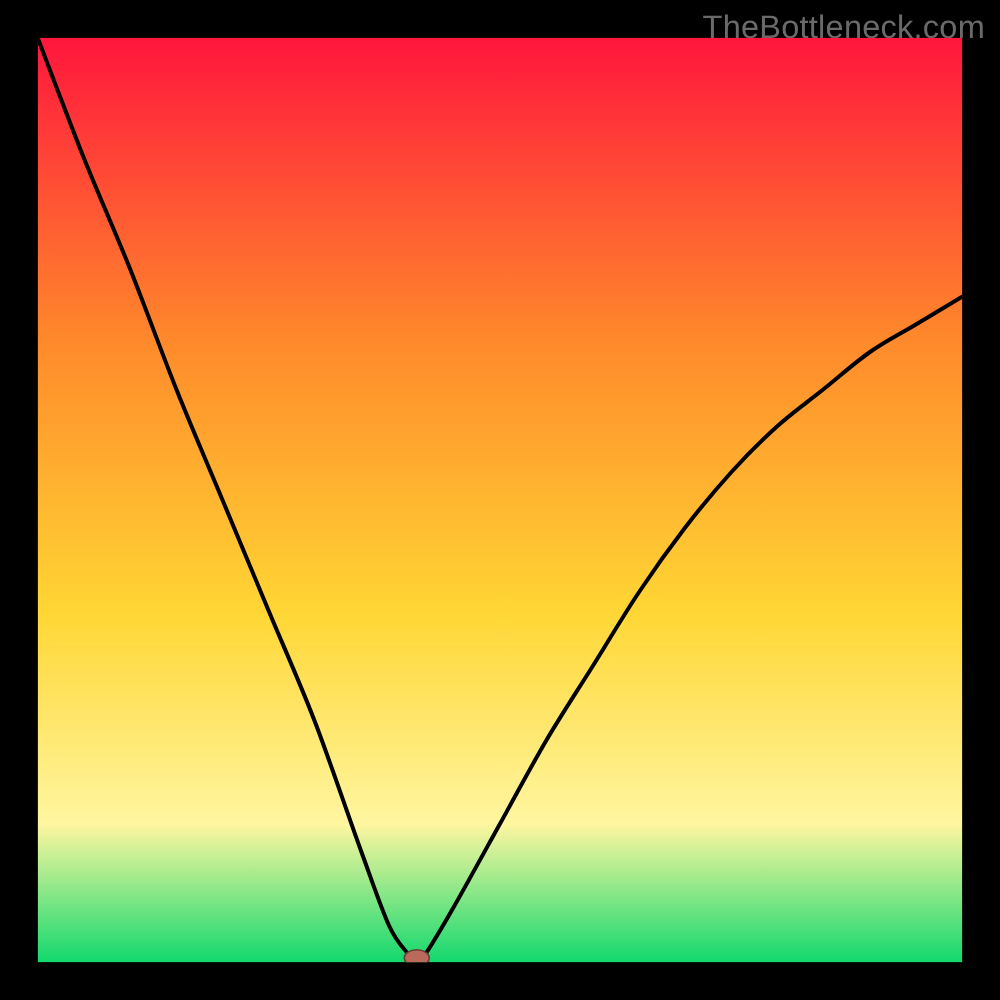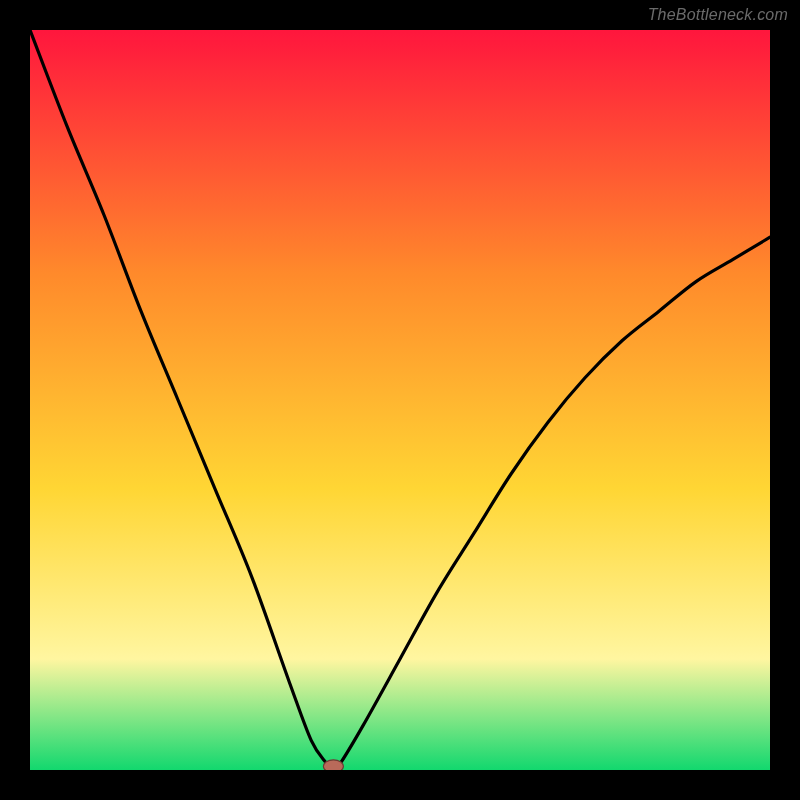--- a/index.html
+++ b/index.html
@@ -30,25 +30,24 @@
   .plot-area svg {
     display: block;
     width: 740px;
     height: 740px;
   }
   .watermark {
     position: absolute;
     top: 6px;
     right: 12px;
     color: #6a6a6a;
-    font-size: 16px;
+    font-size: 26px;
     font-weight: 500;
     letter-spacing: 0.2px;
     user-select: none;
-    font-style: italic;
   }
 </style>
 </head>
 <body>
 
 <div class="frame">
 
   <div class="watermark">TheBottleneck.com</div>
 
   <div class="plot-area">

